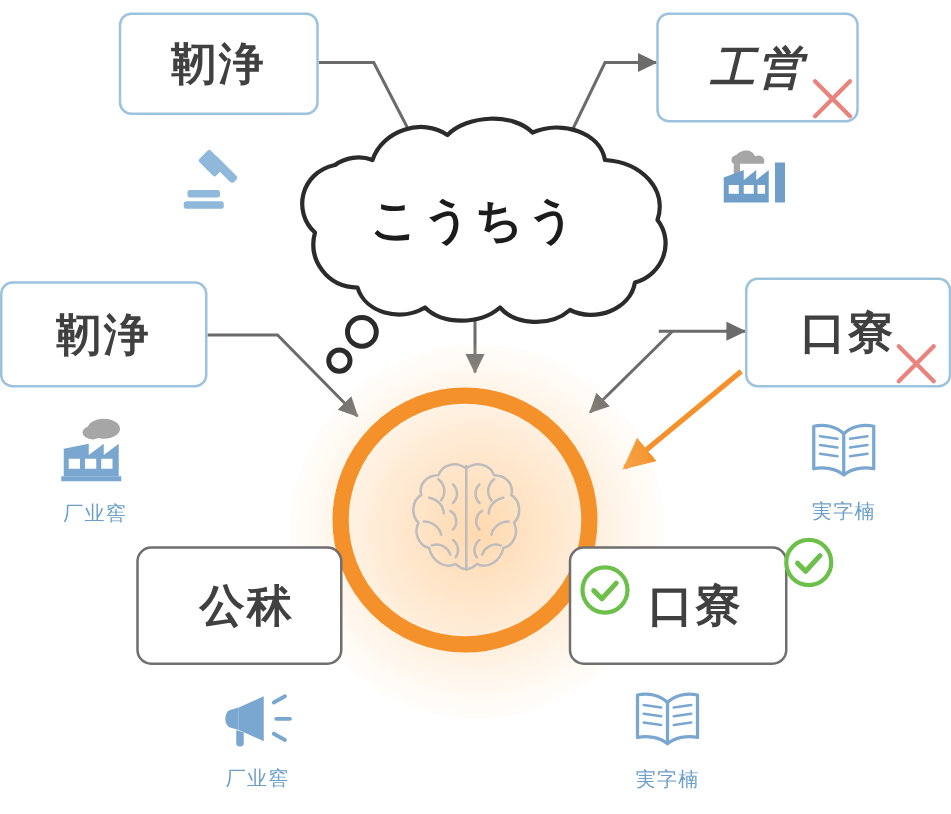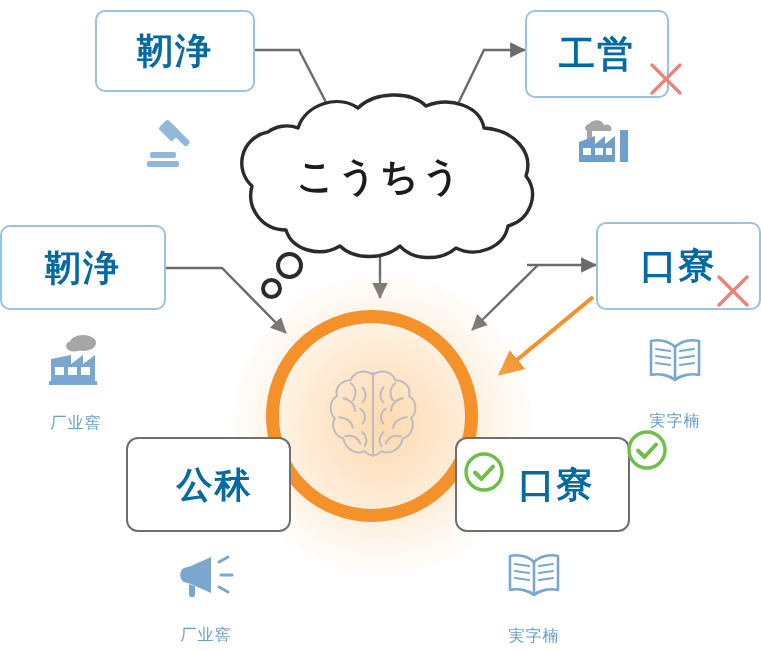--- a/index.html
+++ b/index.html
@@ -39,21 +39,21 @@
   .node.blue {
     border: 2px solid #9cc3de;
   }
   .node.gray {
     border: 2px solid #6f6f6f;
     border-radius: 12px;
   }
   .node-label {
     font-size: 36px;
     font-weight: 700;
-    color: #0369a1;
+    color: #404040;
     letter-spacing: 2px;
     line-height: 1;
     white-space: nowrap;
   }
 
   
   #cloud {
     position: absolute;
     left: 218px;
     top: 92px;
@@ -115,21 +115,21 @@
 
   
   .deco {
     position: absolute;
     display: flex;
     flex-direction: column;
     align-items: center;
   }
   .deco svg { display: block; }
   .deco-label {
-    margin-top: 22px;
+    margin-top: 10px;
     font-size: 16px;
     color: #6b9ec9;
     white-space: nowrap;
     letter-spacing: 1px;
   }
 
   
   .mark { position: absolute; }
 </style>
 </head>
@@ -199,21 +199,21 @@
     </svg>
     <div id="cloud-text">こうちう</div>
   </div>
   <div class="cloud-dot" style="left:276px; top:252px; width:19px; height:19px;"></div>
   <div class="cloud-dot" style="left:261px; top:278px; width:13px; height:13px;"></div>
 
   <div class="node blue" style="left:95px; top:10px; width:160px; height:82px;">
     <span class="node-label">靭浄</span>
   </div>
 
-  <div class="node blue" style="left:525px; top:10px; width:144px; height:88px;">
+  <div class="node blue" style="left:525px; top:10px; width:162px; height:88px;font-style:italic;">
     <span class="node-label">工営</span>
   </div>
   <svg class="mark" style="left:645px; top:58px;" width="42" height="42" viewBox="0 0 42 42" xmlns="http://www.w3.org/2000/svg">
     <g stroke="#e8847c" stroke-width="3.4" stroke-linecap="round">
       <line x1="7" y1="7" x2="35" y2="35"></line>
       <line x1="35" y1="7" x2="7" y2="35"></line>
     </g>
   </svg>
 
   <div class="node blue" style="left:0px; top:225px; width:166px; height:85px;">
@@ -223,21 +223,21 @@
   <div class="node blue" style="left:596px; top:222px; width:165px; height:88px;">
     <span class="node-label">口寮</span>
   </div>
   <svg class="mark" style="left:712px; top:270px;" width="42" height="42" viewBox="0 0 42 42" xmlns="http://www.w3.org/2000/svg">
     <g stroke="#e8847c" stroke-width="3.4" stroke-linecap="round">
       <line x1="7" y1="7" x2="35" y2="35"></line>
       <line x1="35" y1="7" x2="7" y2="35"></line>
     </g>
   </svg>
 
-  <div class="node gray" style="left:126px; top:437px; width:165px; height:95px;padding-left:12px;">
+  <div class="node gray" style="left:109px; top:437px; width:165px; height:95px;padding-left:12px;">
     <span class="node-label">公秫</span>
   </div>
 
   <div class="node gray" style="left:455px; top:437px; width:175px; height:95px;">
     <span class="node-label" style="margin-left:28px;">口寮</span>
   </div>
   <svg class="mark" style="left:462px; top:450px;" width="44" height="44" viewBox="0 0 44 44" xmlns="http://www.w3.org/2000/svg">
     <circle cx="22" cy="22" r="18" fill="#ffffff" stroke="#6cc04a" stroke-width="3.4"></circle>
     <path d="M13,22.5 L19.5,29 L31,16.5" fill="none" stroke="#6cc04a" stroke-width="4" stroke-linecap="round" stroke-linejoin="round"></path>
   </svg>

